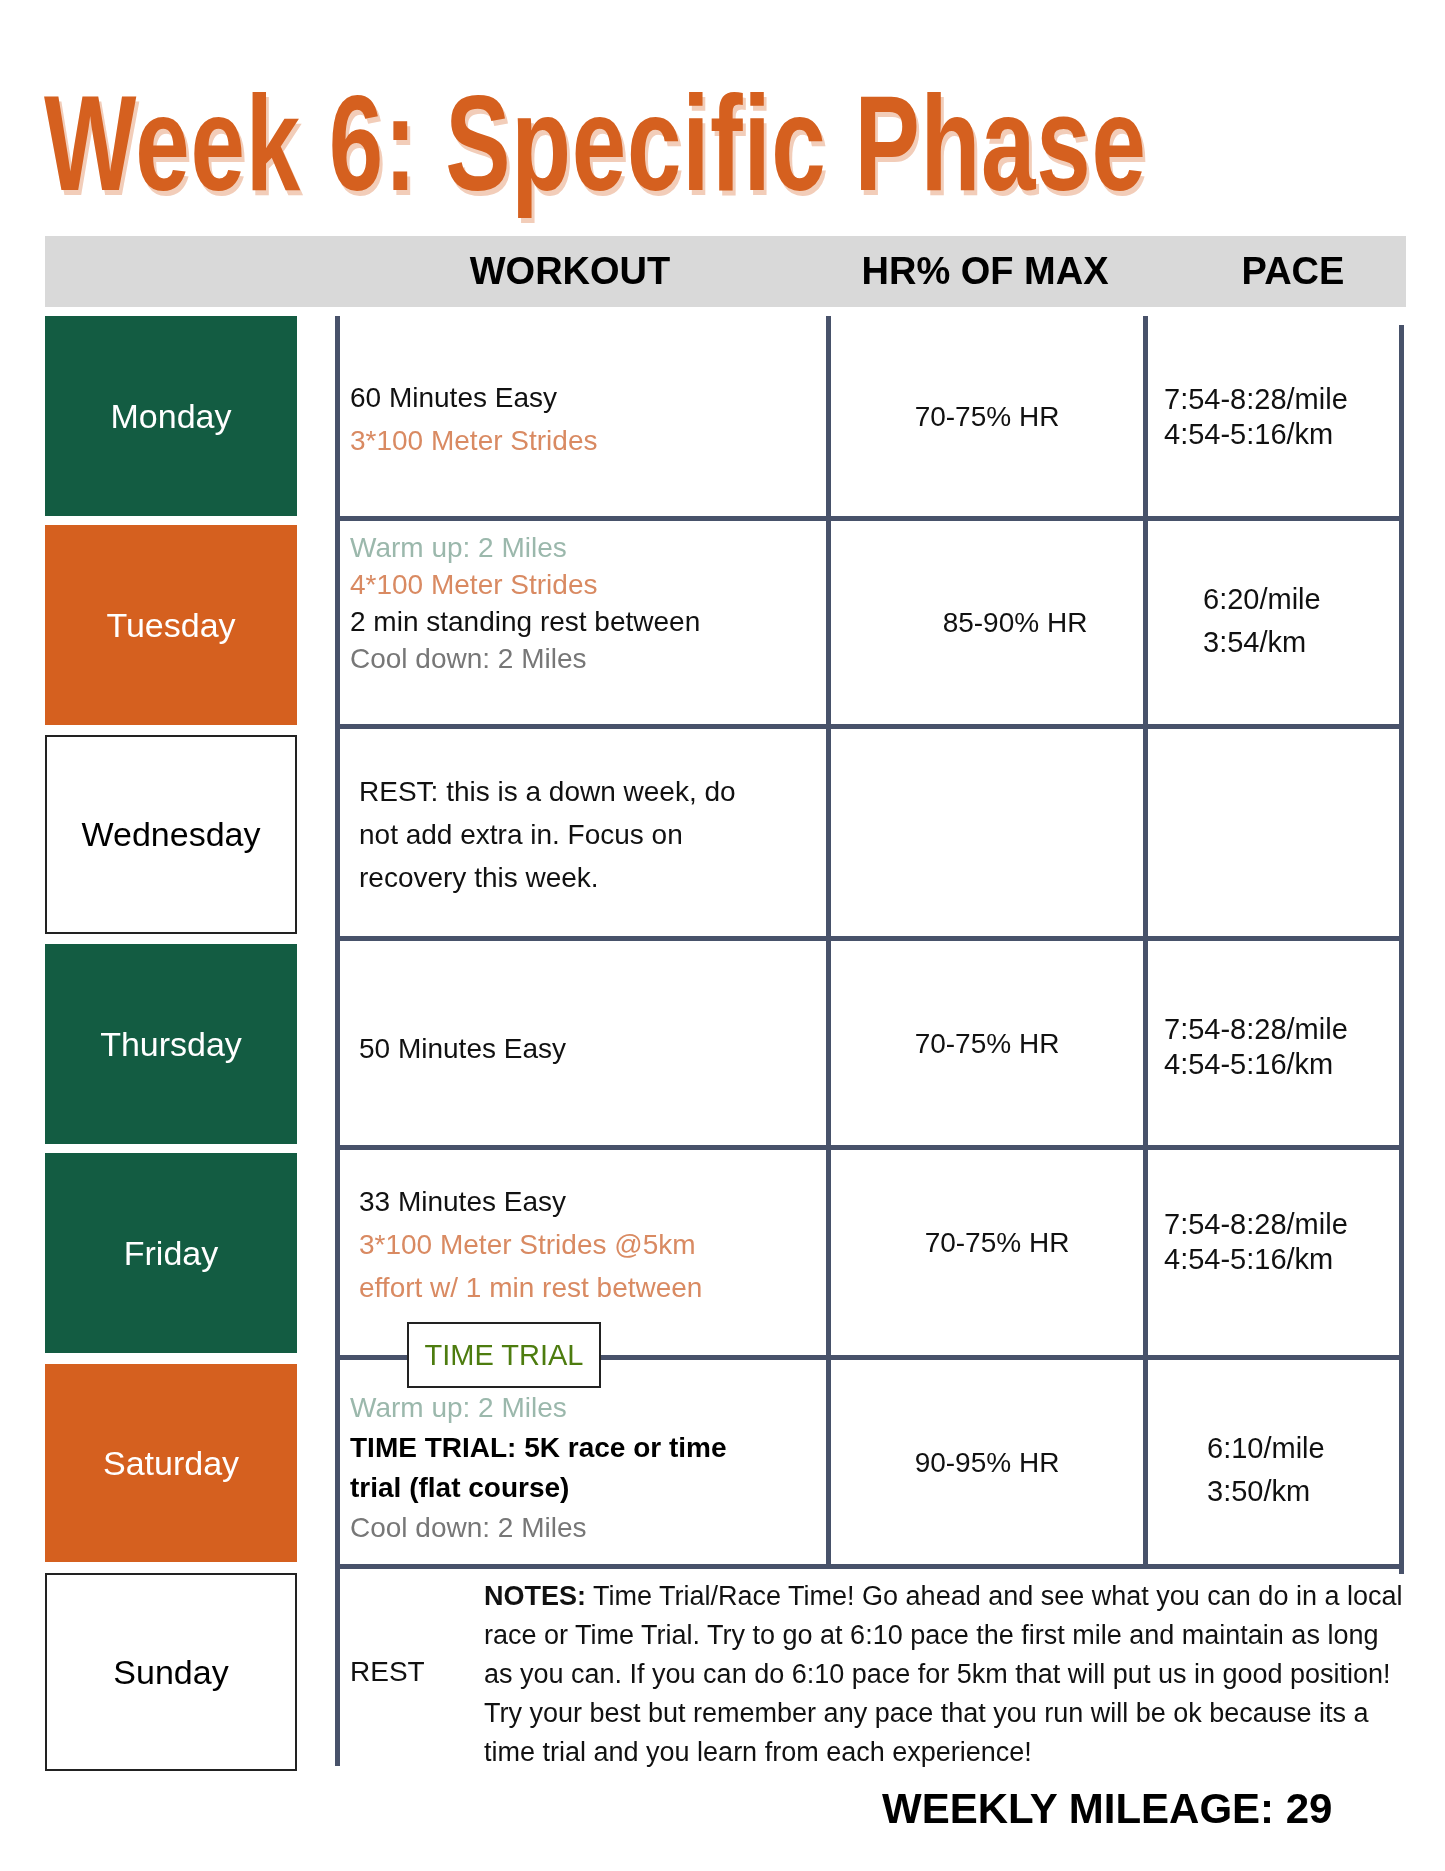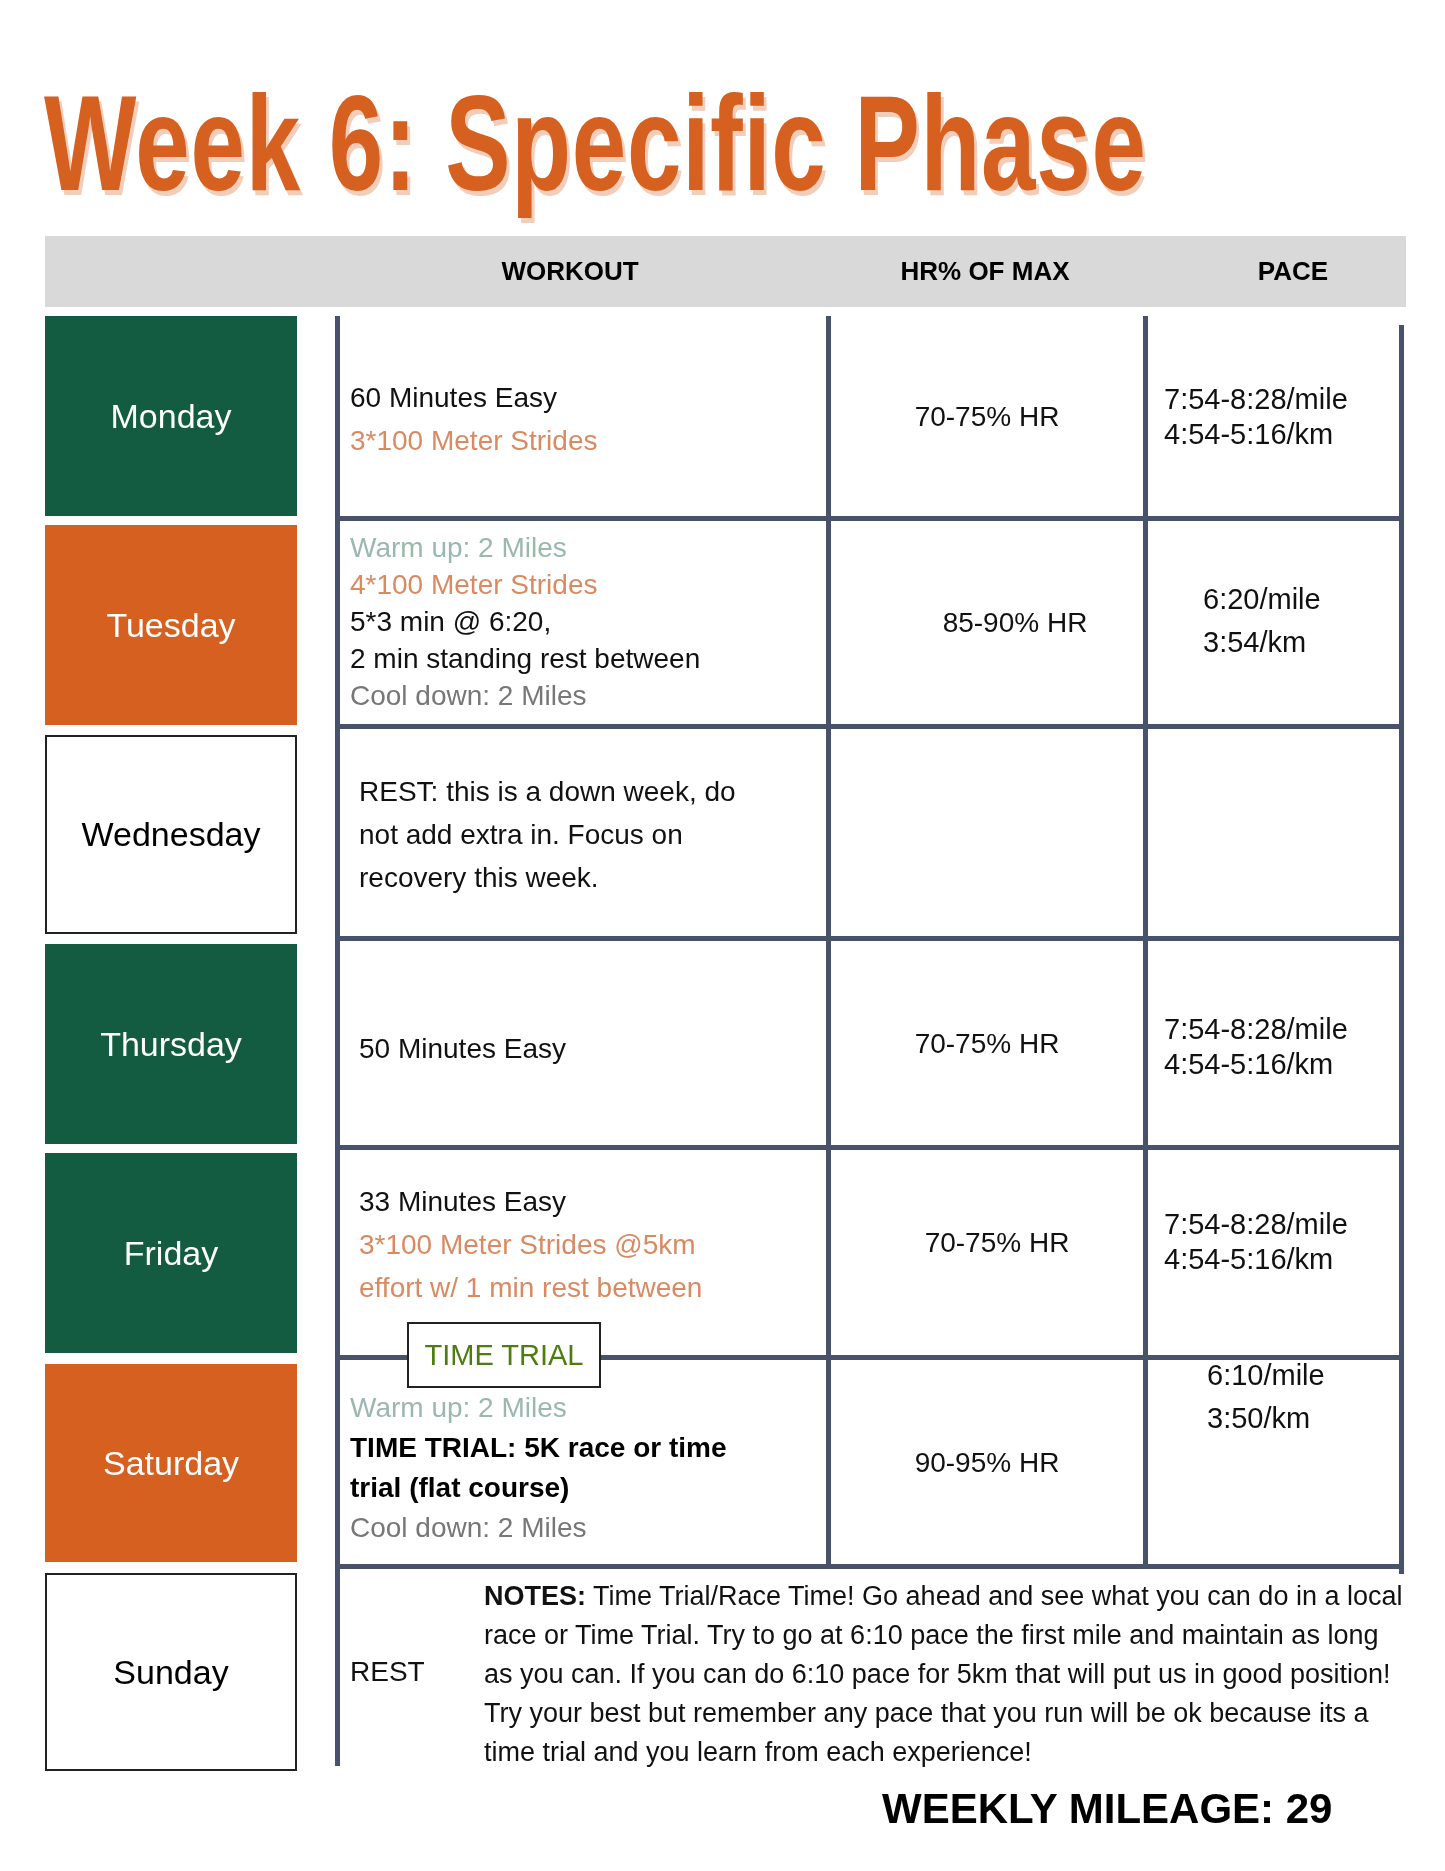--- a/index.html
+++ b/index.html
@@ -7,21 +7,21 @@
          font-family: "Liberation Sans", "DejaVu Sans", sans-serif; color: #111; }
   .abs { position: absolute; }
   .title {
     left: 44px; top: 78px; height: 130px; width: 1400px;
     font-family: "Liberation Sans", sans-serif; font-weight: 700;
     font-size: 136px; line-height: 130px; color: #D5601F;
     transform: scaleX(0.72); transform-origin: left top;
     text-shadow: 4px 5px 0 #F2CDB9; white-space: nowrap; letter-spacing: 1px;
   }
   .header-bar { left: 45px; top: 236px; width: 1361px; height: 71px; background: #D9D9D9; }
-  .hdr { top: 236px; height: 71px; line-height: 71px; font-weight: 700; font-size: 26px;
+  .hdr { top: 236px; height: 71px; line-height: 71px; font-weight: 700; font-size: 38px;
          color: #000; text-align: center; white-space: nowrap; }
   .day { left: 45px; width: 252px; display: flex; align-items: center; justify-content: center;
          font-size: 34px; box-sizing: border-box; }
   .day.green { background: #135C42; color: #fff; }
   .day.orange { background: #D5601F; color: #ffffff; }
   .day.white { background: #fff; color: #000; border: 2px solid #222; }
   .vline { background: #48526A; width: 5px; }
   .hline { background: #48526A; height: 5px; }
   .cell { font-size: 28px; line-height: 37px; white-space: nowrap; }
   .c-warm { color: #9BB8AC; }
@@ -74,21 +74,20 @@
 </div>
 <div class="abs cell center-cell" style="left:831px;top:316px;width:312px;height:200px;">70-75% HR</div>
 <div class="abs pace" style="left:1164px;top:382px;">
   <div>7:54-8:28/mile</div>
   <div>4:54-5:16/km</div>
 </div>
 
 <div class="abs cell" style="left:350px;top:529px;">
   <div class="c-warm">Warm up: 2 Miles</div>
   <div class="c-stride">4*100 Meter Strides</div>
-  <div class="c-main">5*3 min @ 6:20,</div>
   <div class="c-main">2 min standing rest between</div>
   <div class="c-cool">Cool down: 2 Miles</div>
 </div>
 <div class="abs cell center-cell" style="left:831px;top:521px;width:368px;height:203px;">85-90% HR</div>
 <div class="abs pace" style="left:1203px;top:578px;line-height:43px;">
   <div>6:20/mile</div>
   <div>3:54/km</div>
 </div>
 
 <div class="abs cell" style="left:359px;top:770px;line-height:43px;">
@@ -119,21 +118,21 @@
 
 <div class="abs tt-box">TIME TRIAL</div>
 
 <div class="abs cell" style="left:350px;top:1388px;line-height:40px;">
   <div class="c-warm">Warm up: 2 Miles</div>
   <div class="c-bold">TIME TRIAL: 5K race or time</div>
   <div class="c-bold">trial (flat course)</div>
   <div class="c-cool">Cool down: 2 Miles</div>
 </div>
 <div class="abs cell center-cell" style="left:831px;top:1360px;width:312px;height:204px;">90-95% HR</div>
-<div class="abs pace" style="left:1207px;top:1354px;line-height:43px;">
+<div class="abs pace" style="left:1207px;top:1427px;line-height:43px;">
   <div>6:10/mile</div>
   <div>3:50/km</div>
 </div>
 
 <div class="abs cell" style="left:350px;top:1653px;">
   <div class="c-main">REST</div>
 </div>
 
 <div class="abs notes"><b>NOTES:</b><span> Time Trial/Race Time! Go ahead and see what you can do in a local race or Time Trial. Try to go at 6:10 pace the first mile and maintain as long as you can. If you can do 6:10 pace for 5km that will put us in good position! Try your best but remember any pace that you run will be ok because its a time trial and you learn from each experience!</span></div>
 

